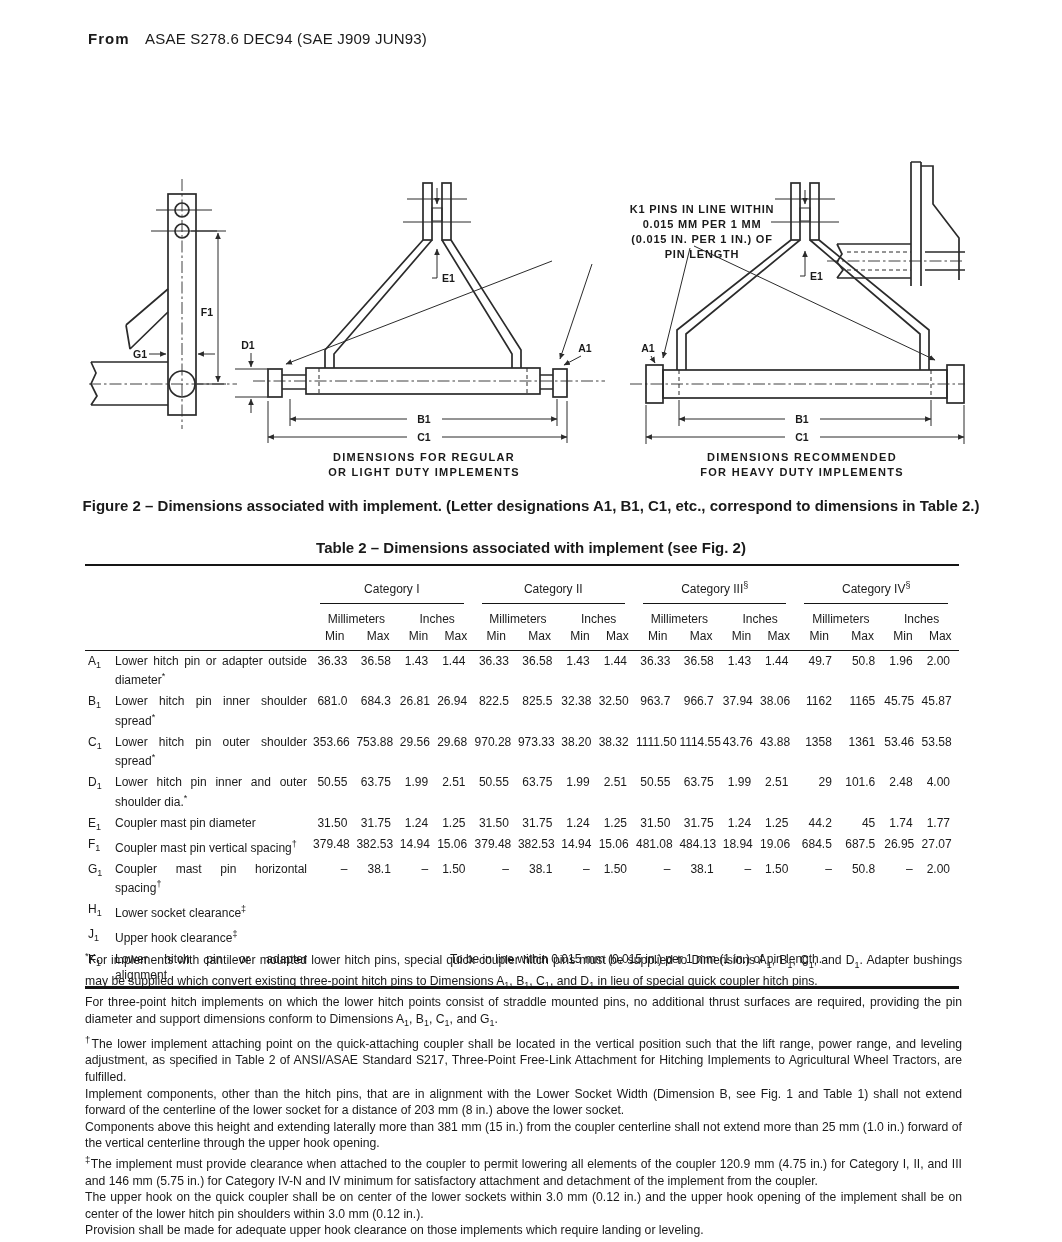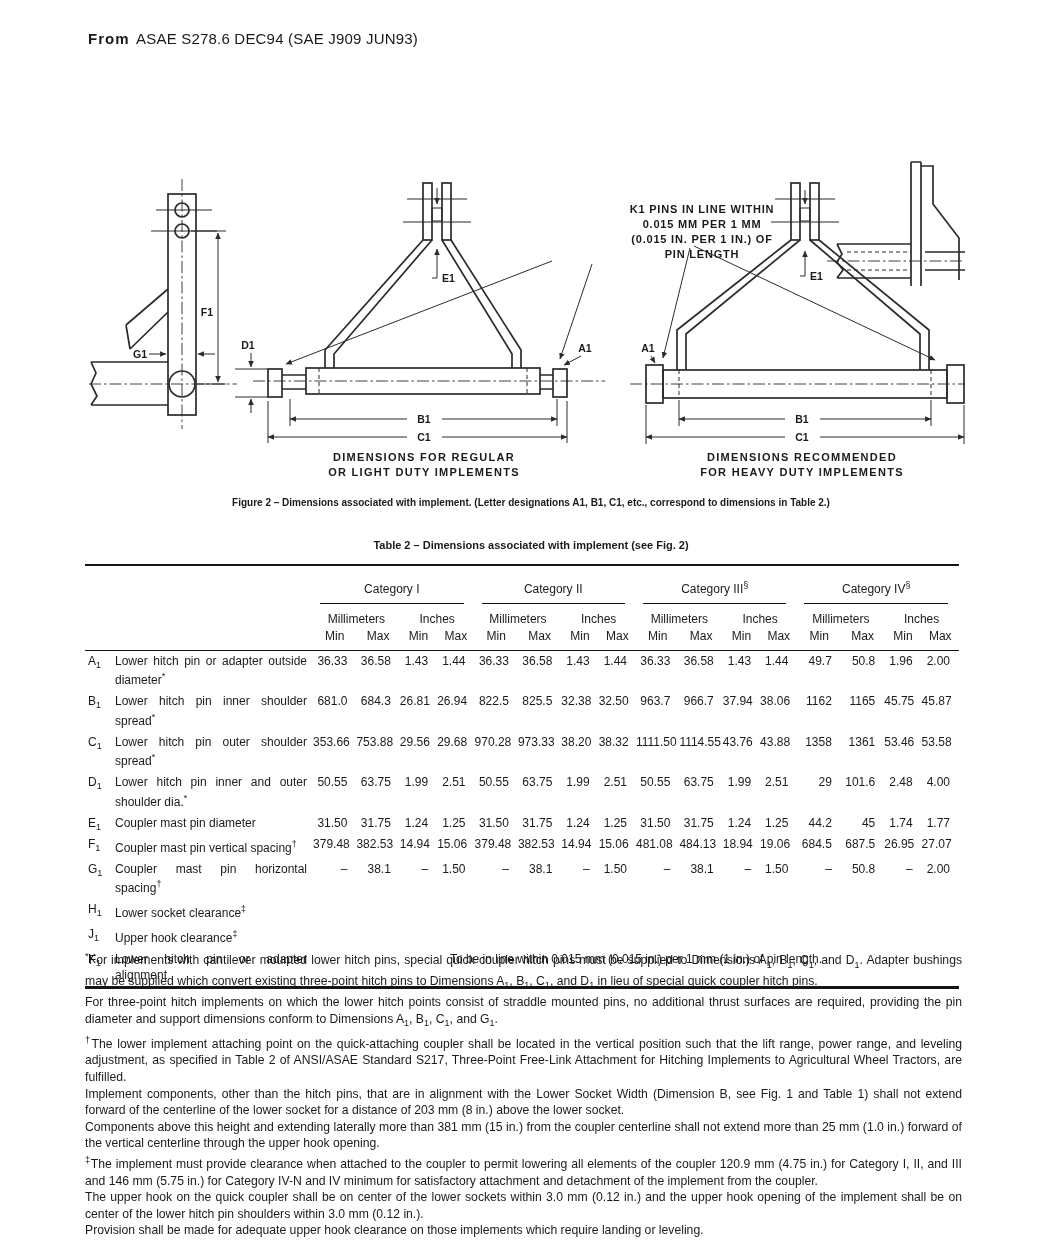--- a/index.html
+++ b/index.html
@@ -1,38 +1,38 @@
 <!DOCTYPE html>
 <html><head>
 <meta charset="utf-8">
 <style>
   html,body{margin:0;padding:0;background:#ffffff;}
   .page{position:relative;width:1062px;height:1242px;background:#ffffff;
         font-family:"Liberation Sans","DejaVu Sans",sans-serif;color:#1a1a1a;overflow:hidden;}
 
   .source-line{position:absolute;left:88px;top:30px;font-size:15px;letter-spacing:.2px;}
-  .source-line .from{font-weight:bold;letter-spacing:1px;margin-right:3px;}
+  .source-line .from{font-weight:bold;letter-spacing:1px;margin-right:12px;}
 
   .doc-title{position:absolute;left:86px;top:76px;font-size:25px;font-weight:bold;
              line-height:34px;letter-spacing:.2px;}
 
   .figure-wrap{position:absolute;left:85px;top:158px;width:880px;height:322px;}
   svg text{fill:#1a1a1a;}
   .ln{stroke:#2b2b2b;stroke-width:1.7;fill:none;}
   .tn{stroke:#2b2b2b;stroke-width:1;fill:none;}
   .cl{stroke:#2b2b2b;stroke-width:.9;fill:none;stroke-dasharray:12 3 2.5 3;}
   .hd{stroke:#2b2b2b;stroke-width:1;fill:none;stroke-dasharray:4 3;}
   .dim{font:bold 10.5px "Liberation Sans","DejaVu Sans",sans-serif;}
   .capt{font:bold 11px "Liberation Sans","DejaVu Sans",sans-serif;letter-spacing:1.3px;text-anchor:middle;}
   .k1t{font:bold 11px "Liberation Sans","DejaVu Sans",sans-serif;letter-spacing:.8px;text-anchor:middle;}
 
   .fig-caption{position:absolute;left:0;top:497px;width:1062px;text-align:center;
-               font-size:10px;font-weight:bold;}
+               font-size:15px;font-weight:bold;}
   .tbl-caption{position:absolute;left:0;top:539px;width:1062px;text-align:center;
-               font-size:11px;font-weight:bold;}
+               font-size:15px;font-weight:bold;}
 
   table.dims{position:absolute;left:85px;top:564px;width:874px;table-layout:fixed;
              border-collapse:collapse;font-size:12px;
              border-top:2px solid #151515;border-bottom:3px solid #151515;}
   table.dims thead{border-bottom:1.5px solid #151515;}
   col.c-label{width:226px;} col.c-mm{width:43px;} col.c-in{width:37px;}
   table.dims th{font-weight:normal;}
   .hr1 th{padding-top:14px;vertical-align:bottom;}
   .cat-inner{border-bottom:1.2px solid #151515;padding-bottom:7px;margin:0 10px 0 6px;text-align:center;}
   .cat-inner sup{font-size:9px;}

